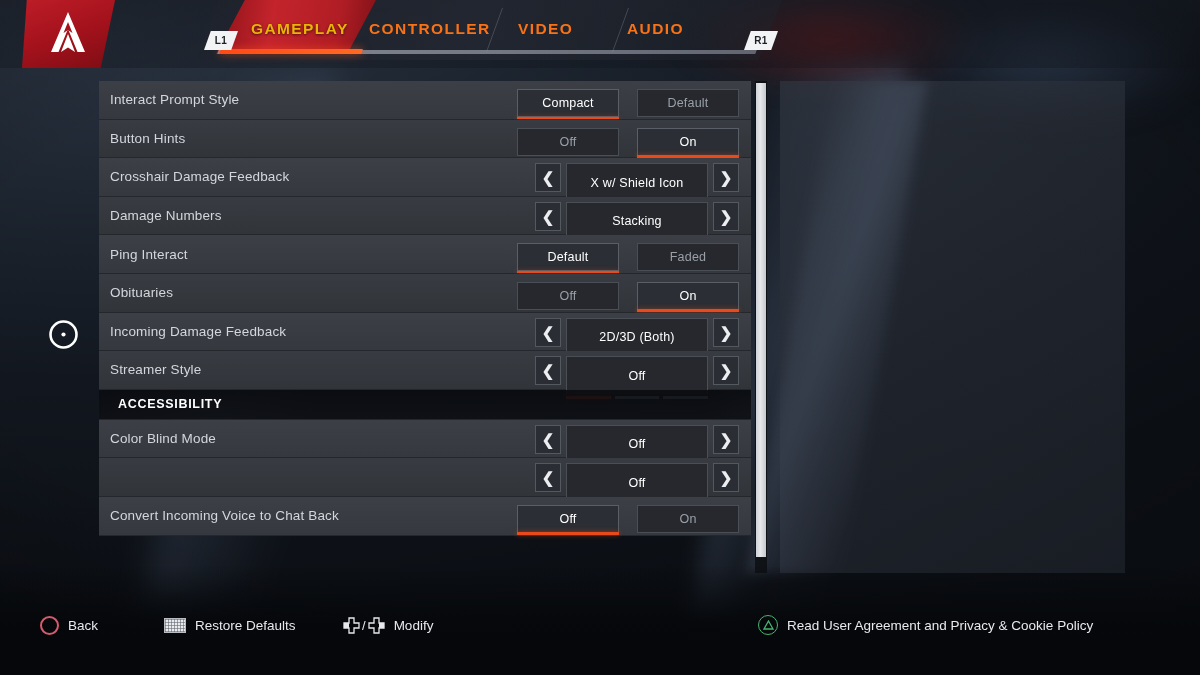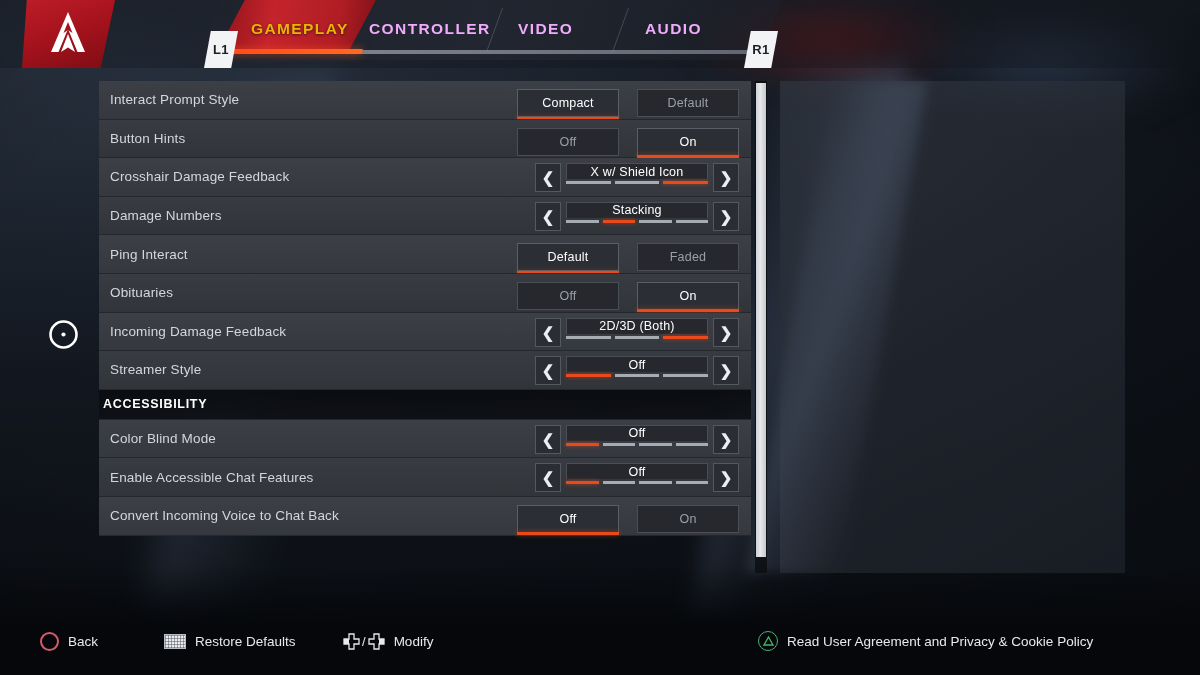--- a/index.html
+++ b/index.html
@@ -80,32 +80,32 @@
   }
   .tab-track-active {
     position:absolute; left:24px; top:49px; width:142px; height:5px;
     background:linear-gradient(90deg,#ff4a16,#ff6a22);
     transform:skewX(-20deg);
     box-shadow:0 0 8px rgba(255,80,25,.65);
   }
   .tab {
     position:absolute; top:20px; height:22px;
     font-size:15.5px; font-weight:bold; letter-spacing:1.4px;
-    color:#f0abfc; white-space:nowrap;
+    color:#f97316; white-space:nowrap;
   }
   .tab.active { color:#eab308; text-shadow:0 1px 3px rgba(0,0,0,.6); }
   .tab-sep {
     position:absolute; top:8px; width:1px; height:44px;
     background:rgba(140,146,158,.35); transform:skewX(-20deg);
   }
   .bumper {
-    position:absolute; top:31px; height:37px; width:34px;
+    position:absolute; top:31px; height:19px; width:34px;
     background:#f2f3f5;
     clip-path:polygon(20% 0%, 100% 0%, 80% 100%, 0% 100%);
-    color:#1b1e24; font-size:13px; font-weight:bold;
+    color:#1b1e24; font-size:10px; font-weight:bold;
     display:flex; align-items:center; justify-content:center;
     letter-spacing:.4px;
   }
 
   
   #panel {
     position:absolute; left:99px; top:81px; width:652px; height:492px; z-index:5;
   }
   .row {
     position:relative; height:38.6px; width:100%;
@@ -119,21 +119,21 @@
     display:flex; align-items:center;
     font-size:13.5px; color:#d3d7dd; letter-spacing:.15px;
   }
   .section-head {
     position:relative; height:30px; width:100%;
     background:linear-gradient(180deg, rgba(10,12,16,.93), rgba(14,16,21,.90));
     display:flex; align-items:center;
     border-bottom:1px solid #24272c;
   }
   .section-head span {
-    margin-left:4px; font-size:12.5px; font-weight:bold;
+    margin-left:19px; font-size:12.5px; font-weight:bold;
     color:#ffffff; letter-spacing:.7px;
   }
 
   
   .toggle { position:absolute; right:12px; top:8px; display:flex; gap:18px; }
   .tg-btn {
     width:102px; height:28px; position:relative;
     background:#26282d; border:1px solid #4a4e55;
     display:flex; align-items:center; justify-content:center;
     font-size:12.5px; color:#9aa0a8; letter-spacing:.2px;
@@ -147,21 +147,21 @@
   
   .stepper { position:absolute; right:12px; top:5px; display:flex; align-items:flex-start; gap:5px; }
   .arw {
     width:26px; height:29px;
     border:1px solid #54585f; background:#2a2d33;
     display:flex; align-items:center; justify-content:center;
     color:#eceef1; font-size:15px; font-weight:bold; line-height:1;
   }
   .step-mid { width:142px; }
   .step-val {
-    height:16px; background:#26282d; border:1px solid #4a4e55; border-bottom:none;
+    height:38px; background:#26282d; border:1px solid #4a4e55; border-bottom:none;
     display:flex; align-items:center; justify-content:center;
     font-size:12.5px; color:#ffffff; letter-spacing:.2px; white-space:nowrap;
   }
   .segs { display:flex; gap:4px; margin-top:2px; }
   .seg { flex:1; height:3px; background:#a7acb3; }
   .seg.on { background:#e84a1c; box-shadow:0 0 4px rgba(232,74,28,.6); }
 
   
   #scrollbar {
     position:absolute; left:755px; top:81px; width:12px; height:492px; z-index:5;
@@ -180,21 +180,21 @@
   .prev-shaft {
     position:absolute; left:10px; top:0; width:95px; height:100%;
     background:linear-gradient(100deg, rgba(120,138,168,0) 0%, rgba(120,138,168,.22) 45%, rgba(120,138,168,0) 100%);
     transform:skewX(-10deg); filter:blur(6px);
   }
 
   
   #cursor { position:absolute; left:47px; top:318px; width:33px; height:33px; z-index:9; }
 
   
-  #footer { position:absolute; left:0; bottom:0; width:1037px; height:66px; z-index:7; }
+  #footer { position:absolute; left:0; bottom:16px; width:1037px; height:66px; z-index:7; }
   .fitem {
     position:absolute; top:20px; height:24px;
     display:flex; align-items:center; gap:9px;
     font-size:13.5px; color:#e7e9ec; white-space:nowrap;
   }
   .ps-circle {
     width:19px; height:19px; border-radius:50%;
     border:2px solid #d65a6e; display:inline-block;
   }
   .ps-touchpad {
@@ -239,21 +239,21 @@
     <div class="tab-active-fill"></div>
     <div class="tab-track"></div>
     <div class="tab-track-active"></div>
 
     <div class="tab-sep" style="left:298px"></div>
     <div class="tab-sep" style="left:424px"></div>
 
     <div class="tab active" style="left:55px">GAMEPLAY</div>
     <div class="tab" style="left:173px">CONTROLLER</div>
     <div class="tab" style="left:322px">VIDEO</div>
-    <div class="tab" style="left:449px">AUDIO</div>
+    <div class="tab" style="left:431px">AUDIO</div>
   </div>
 
   <div class="bumper" style="left:204px">L1</div>
   <div class="bumper" style="left:744px">R1</div>
 </div>
 
 <div id="panel">
     <div class="row">
       <div class="row-label">Interact Prompt Style</div>
       <div class="toggle">
@@ -356,21 +356,20 @@
             <div class="seg on"></div>
             <div class="seg"></div>
             <div class="seg"></div>
             <div class="seg"></div>
           </div>
         </div>
         <div class="arw">❯</div>
       </div>
     </div>
     <div class="row alt">
-      <div class="row-label">Enable Accessible Chat Features</div>
       <div class="stepper">
         <div class="arw">❮</div>
         <div class="step-mid">
           <div class="step-val">Off</div>
           <div class="segs">
             <div class="seg on"></div>
             <div class="seg"></div>
             <div class="seg"></div>
             <div class="seg"></div>
           </div>

